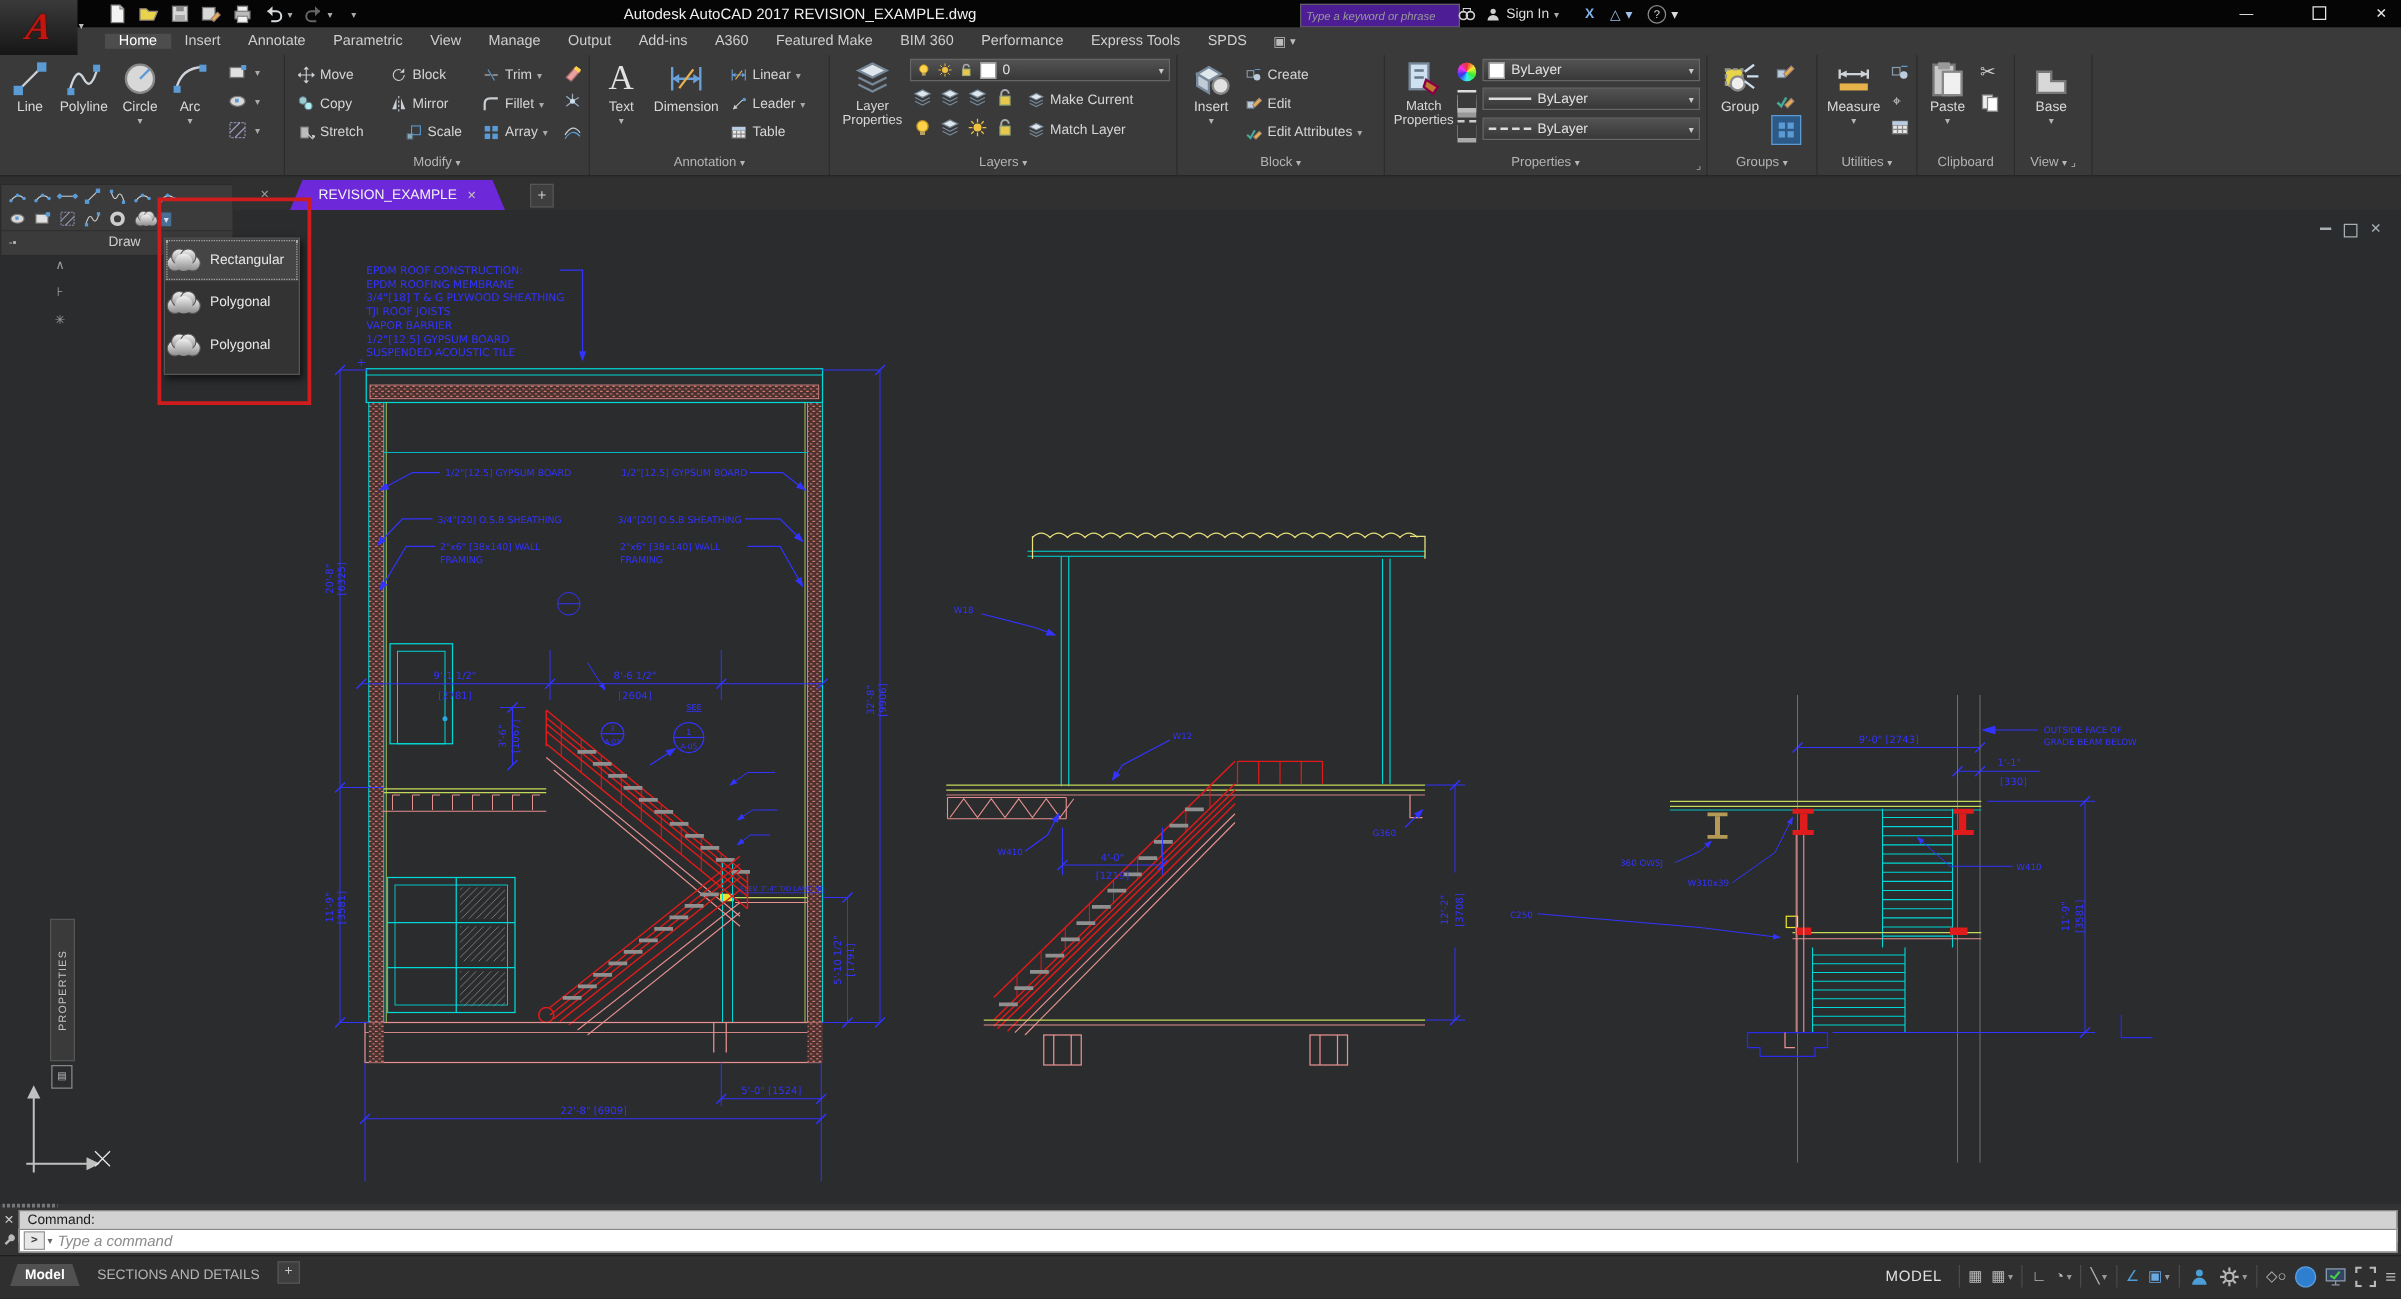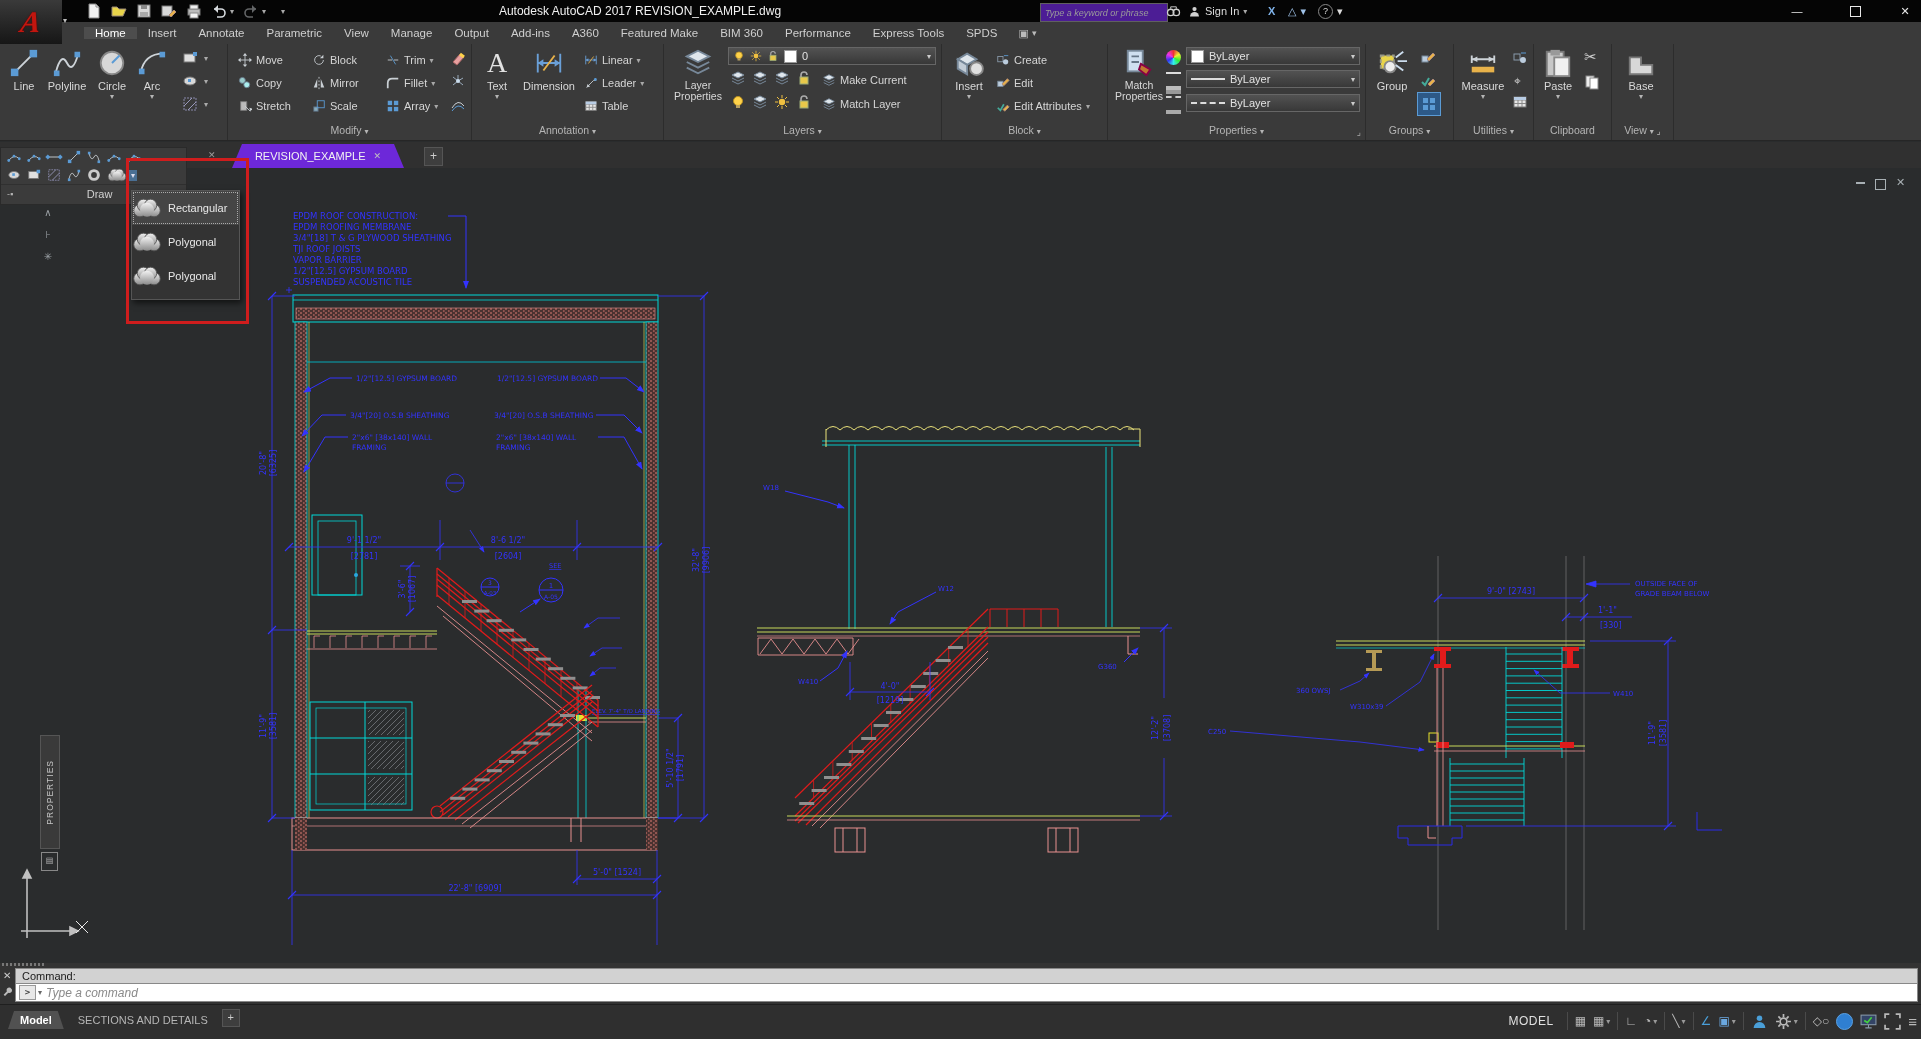--- a/index.html
+++ b/index.html
@@ -494,21 +494,21 @@
             <use href="#i-rotate"></use>
           </svg>
           <span>Block</span>
         </div>
       <div class="rowbtn" style="left:84px;top:31px">
           <svg class="ri">
             <use href="#i-mirror"></use>
           </svg>
           <span>Mirror</span>
         </div>
-      <div class="rowbtn" style="left:84px;top:54px">
+      <div class="rowbtn" style="left:96px;top:54px">
           <svg class="ri">
             <use href="#i-scale"></use>
           </svg>
           <span>Scale</span>
         </div>
       <div class="rowbtn" style="left:158px;top:8px">
           <svg class="ri">
             <use href="#i-trim"></use>
           </svg>
           <span>Trim</span>

